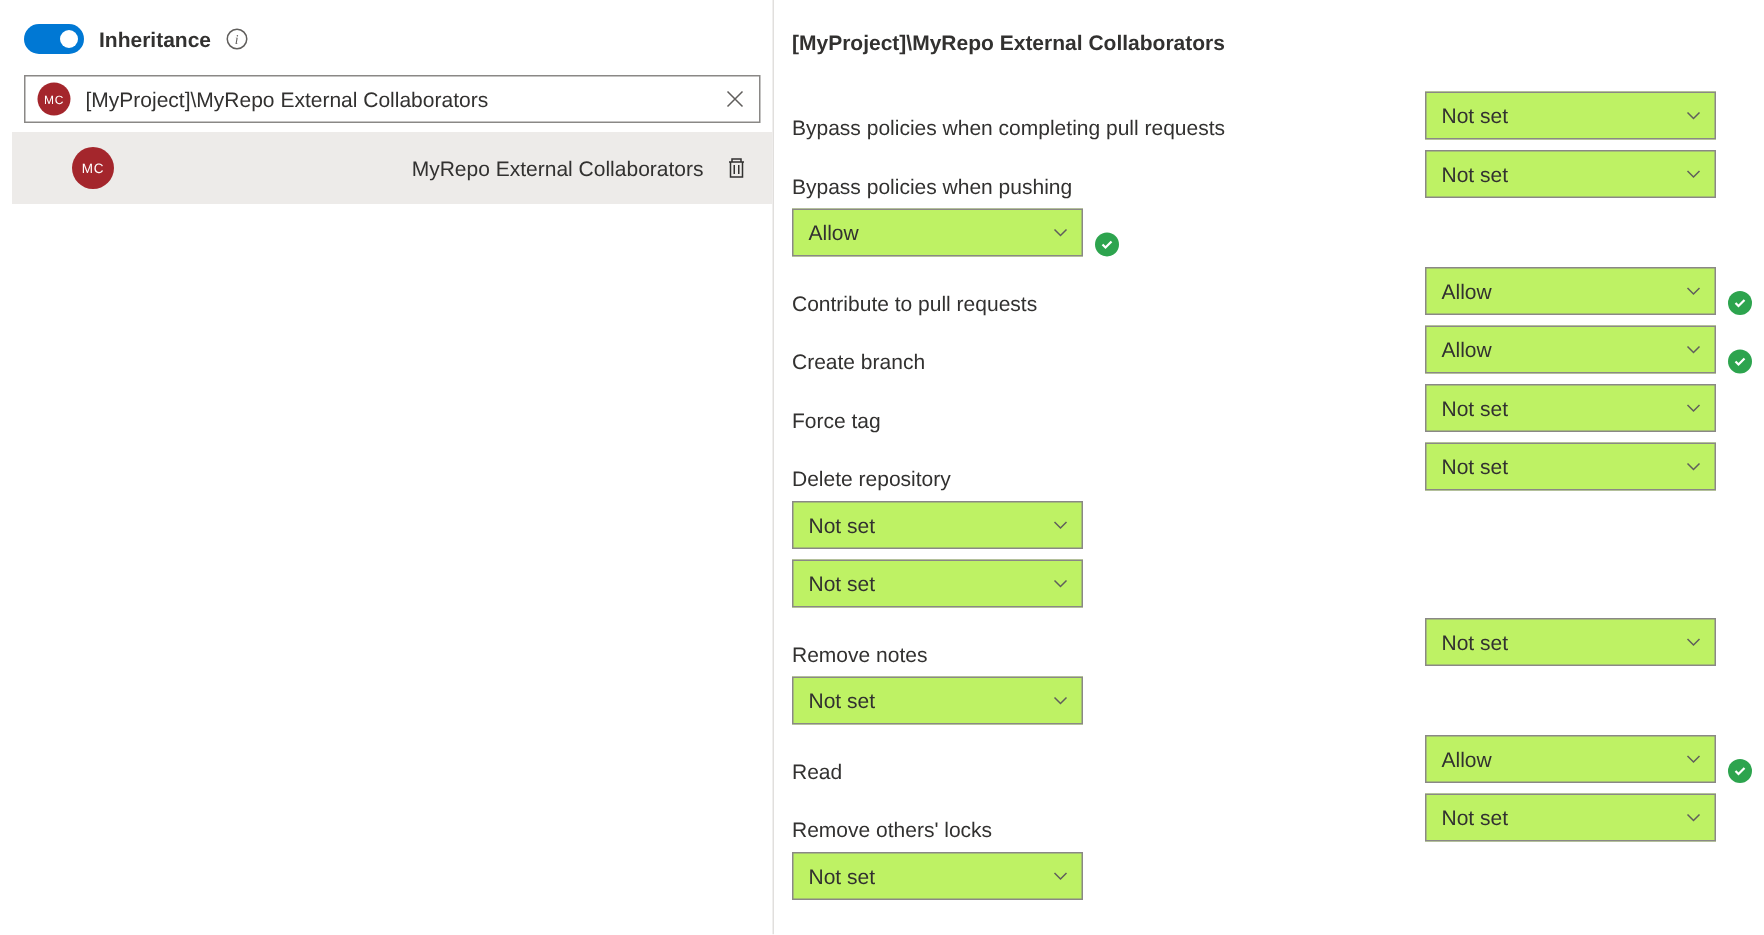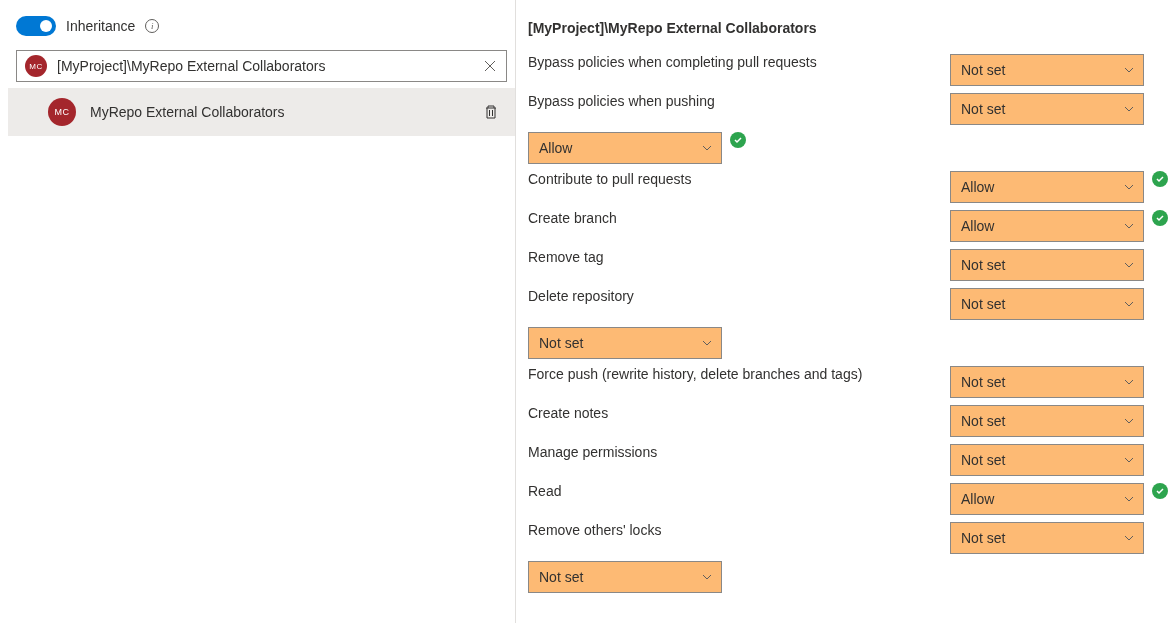--- a/index.html
+++ b/index.html
@@ -49,20 +49,21 @@
       position: absolute;
       width: 12px;
       height: 12px;
       background: #ffffff;
       border-radius: 50%;
       top: 4px;
       right: 4px;
     }
     .inheritance-label {
       color: #323130;
+      font-weight: bold;
     }
     .info-icon {
       width: 14px;
       height: 14px;
       border: 1px solid #605e5c;
       border-radius: 50%;
       display: flex;
       align-items: center;
       justify-content: center;
       font-size: 9px;
@@ -127,56 +128,57 @@
       display: flex;
       align-items: center;
       padding: 10px 16px 10px 40px;
       gap: 14px;
       background: #edebe9;
       cursor: pointer;
     }
     .group-item-label {
       flex: 1;
       color: #323130;
+      text-align: right;
     }
     .delete-icon {
       width: 16px;
       height: 16px;
       cursor: pointer;
       color: #323130;
       display: flex;
       align-items: center;
       justify-content: center;
     }
     .right-title {
       font-weight: 600;
       font-size: 14px;
       color: #323130;
       padding-bottom: 18px;
     }
     .permission-row {
       display: flex;
-      align-items: flex-start;
+      align-items: flex-end;
       height: 39px;
     }
     .permission-label {
       flex: 1;
       color: #323130;
       padding-right: 10px;
     }
     .permission-select {
       width: 194px;
       height: 32px;
       border: 1px solid #8a8886;
       display: flex;
       align-items: center;
       justify-content: space-between;
       padding: 0 8px 0 10px;
       cursor: pointer;
-      background: #fdba74;
+      background: #bef264;
       margin-right: 8px;
     }
     .permission-select-value {
       color: #323130;
     }
     .chevron-down {
       width: 12px;
       height: 12px;
       color: #605e5c;
       display: flex;
@@ -312,21 +314,21 @@
           </div>
           <div class="check-cell">
             <div class="check-badge">
               <svg width="10" height="10" viewBox="0 0 10 10">
                 <path d="M2 5 L4 7 L8 3" stroke="#ffffff" stroke-width="1.5" fill="none"></path>
               </svg>
             </div>
           </div>
         </div>
         <div class="permission-row">
-          <div class="permission-label">Remove tag</div>
+          <div class="permission-label">Force tag</div>
           <div class="permission-select">
             <span class="permission-select-value">Not set</span>
             <span class="chevron-down">
               <svg width="10" height="6" viewBox="0 0 10 6">
                 <path d="M1 1 L5 5 L9 1" stroke="currentColor" stroke-width="1" fill="none"></path>
               </svg>
             </span>
           </div>
           <div class="check-cell"></div>
         </div>
@@ -347,45 +349,43 @@
             <span class="permission-select-value">Not set</span>
             <span class="chevron-down">
               <svg width="10" height="6" viewBox="0 0 10 6">
                 <path d="M1 1 L5 5 L9 1" stroke="currentColor" stroke-width="1" fill="none"></path>
               </svg>
             </span>
           </div>
           <div class="check-cell"></div>
         </div>
         <div class="permission-row">
-          <div class="permission-label">Force push (rewrite history, delete branches and tags)</div>
-          <div class="permission-select">
-            <span class="permission-select-value">Not set</span>
-            <span class="chevron-down">
-              <svg width="10" height="6" viewBox="0 0 10 6">
-                <path d="M1 1 L5 5 L9 1" stroke="currentColor" stroke-width="1" fill="none"></path>
-              </svg>
-            </span>
-          </div>
-          <div class="check-cell"></div>
-        </div>
-        <div class="permission-row">
-          <div class="permission-label">Create notes</div>
-          <div class="permission-select">
-            <span class="permission-select-value">Not set</span>
-            <span class="chevron-down">
-              <svg width="10" height="6" viewBox="0 0 10 6">
-                <path d="M1 1 L5 5 L9 1" stroke="currentColor" stroke-width="1" fill="none"></path>
-              </svg>
-            </span>
-          </div>
-          <div class="check-cell"></div>
-        </div>
-        <div class="permission-row">
-          <div class="permission-label">Manage permissions</div>
+          <div class="permission-select">
+            <span class="permission-select-value">Not set</span>
+            <span class="chevron-down">
+              <svg width="10" height="6" viewBox="0 0 10 6">
+                <path d="M1 1 L5 5 L9 1" stroke="currentColor" stroke-width="1" fill="none"></path>
+              </svg>
+            </span>
+          </div>
+          <div class="check-cell"></div>
+        </div>
+        <div class="permission-row">
+          <div class="permission-label">Remove notes</div>
+          <div class="permission-select">
+            <span class="permission-select-value">Not set</span>
+            <span class="chevron-down">
+              <svg width="10" height="6" viewBox="0 0 10 6">
+                <path d="M1 1 L5 5 L9 1" stroke="currentColor" stroke-width="1" fill="none"></path>
+              </svg>
+            </span>
+          </div>
+          <div class="check-cell"></div>
+        </div>
+        <div class="permission-row">
           <div class="permission-select">
             <span class="permission-select-value">Not set</span>
             <span class="chevron-down">
               <svg width="10" height="6" viewBox="0 0 10 6">
                 <path d="M1 1 L5 5 L9 1" stroke="currentColor" stroke-width="1" fill="none"></path>
               </svg>
             </span>
           </div>
           <div class="check-cell"></div>
         </div>

